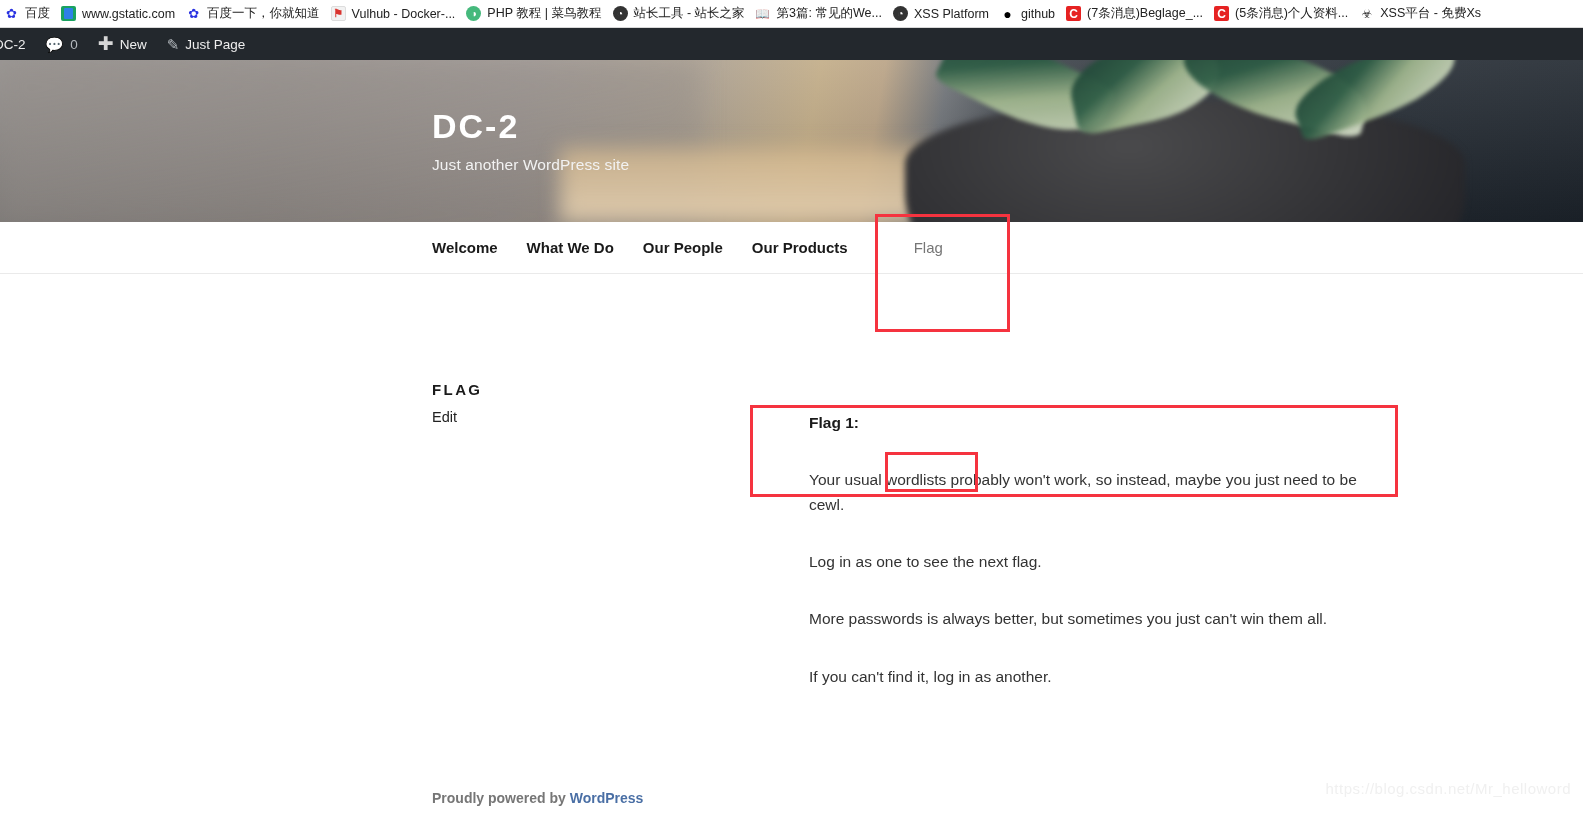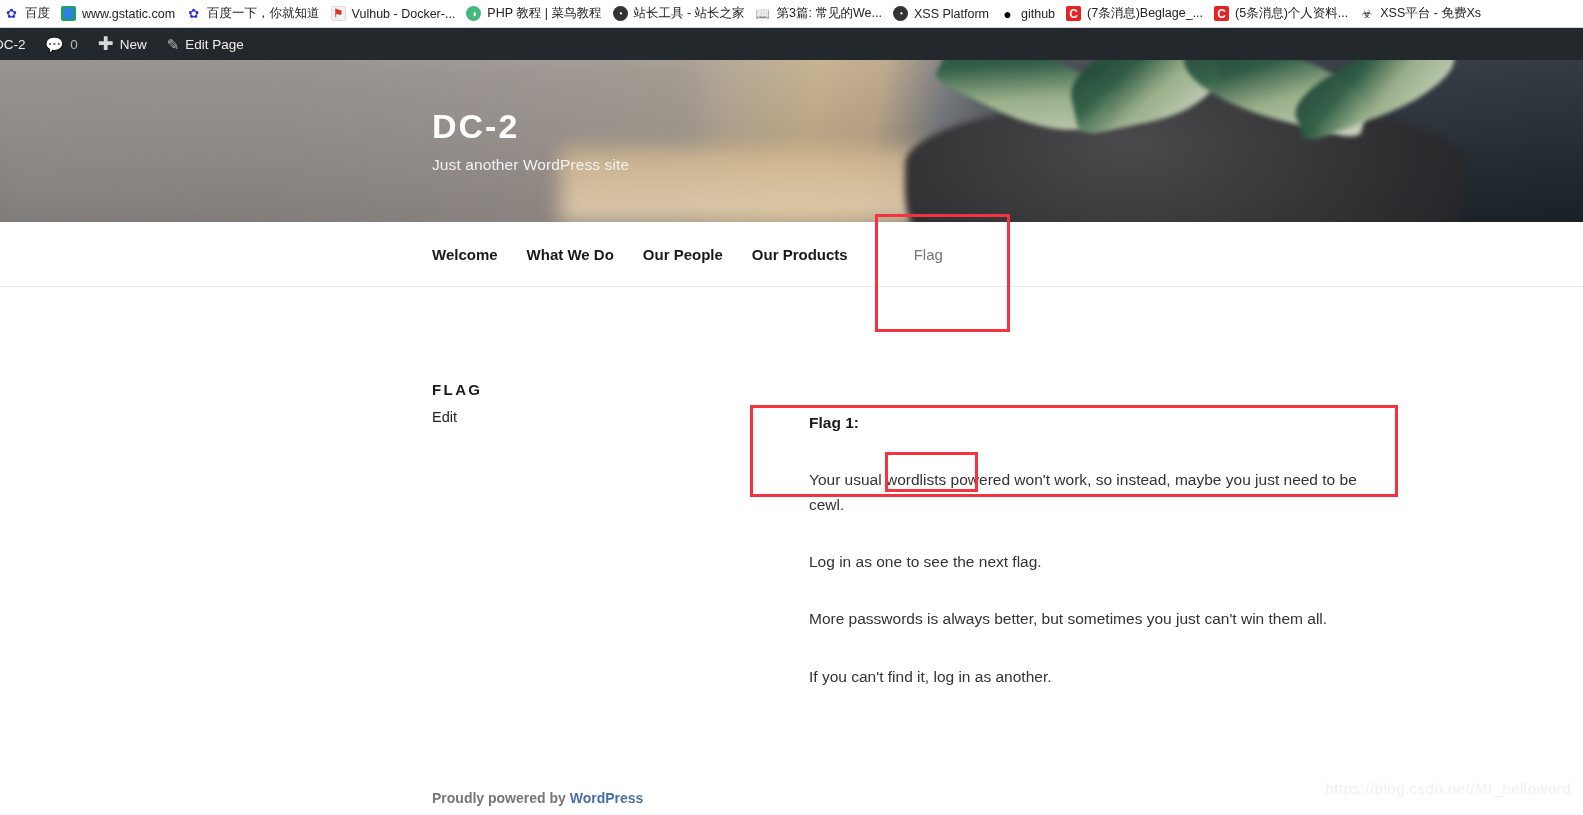--- a/index.html
+++ b/index.html
@@ -135,21 +135,21 @@
   #site-description {
     margin-top: 11px;
     font-size: 15.5px; color: #f2f2f2; font-weight: normal;
     letter-spacing: 0.1px;
     text-align: center;
   }
 
   
   #main-nav {
     position: absolute; left: 0; top: 222px;
-    width: 1583px; height: 65px;
+    width: 1583px; height: 52px;
     background: #ffffff;
     border-bottom: 1px solid #eaeaea;
     display: flex; align-items: center;
   }
   #nav-list {
     display: flex; align-items: center;
     margin-left: 432px;
     gap: 0px;
     list-style: none;
   }
@@ -287,21 +287,21 @@
   <div class="ab-item">
     <span class="ab-glyph">💬</span>
     <span class="ab-count">0</span>
   </div>
   <div class="ab-item">
     <span class="ab-plus">✚</span>
     <span>New</span>
   </div>
   <div class="ab-item">
     <span class="ab-glyph">✎</span>
-    <span>Edit Page</span>
+    <span>Just Page</span>
   </div>
 </div>
 
 <div id="site-header">
   <div id="header-photo"></div>
   <div id="blur-left"></div>
   <div id="blur-bottom-warm"></div>
   <div id="pot-body"></div>
   <div class="leaf" style="left:940px; top:-10px; width:170px; height:70px; transform:rotate(26deg); border-radius:60% 10% 60% 10%;"></div>
   <div class="leaf" style="left:1070px; top:-16px; width:150px; height:78px; transform:rotate(-12deg); border-radius:50% 14% 50% 14%;"></div>
@@ -325,21 +325,21 @@
 </nav>
 
 <main id="content">
   <header id="entry-header">
     <h1 id="entry-title">FLAG</h1>
     <div id="edit-link">Edit</div>
   </header>
 
   <div id="entry-content">
     <p id="flag-heading">Flag 1:</p>
-    <p id="para-flag1">Your usual wordlists powered won't work, so instead, maybe you just need to be cewl.</p>
+    <p id="para-flag1">Your usual wordlists probably won't work, so instead, maybe you just need to be cewl.</p>
     <p>Log in as one to see the next flag.</p>
     <p>More passwords is always better, but sometimes you just can't win them all.</p>
     <p>If you can't find it, log in as another.</p>
   </div>
 </main>
 
 <footer id="site-footer">
   <div id="footer-text">
     <span>Proudly powered by </span><span class="wp-link">WordPress</span>
   </div>

